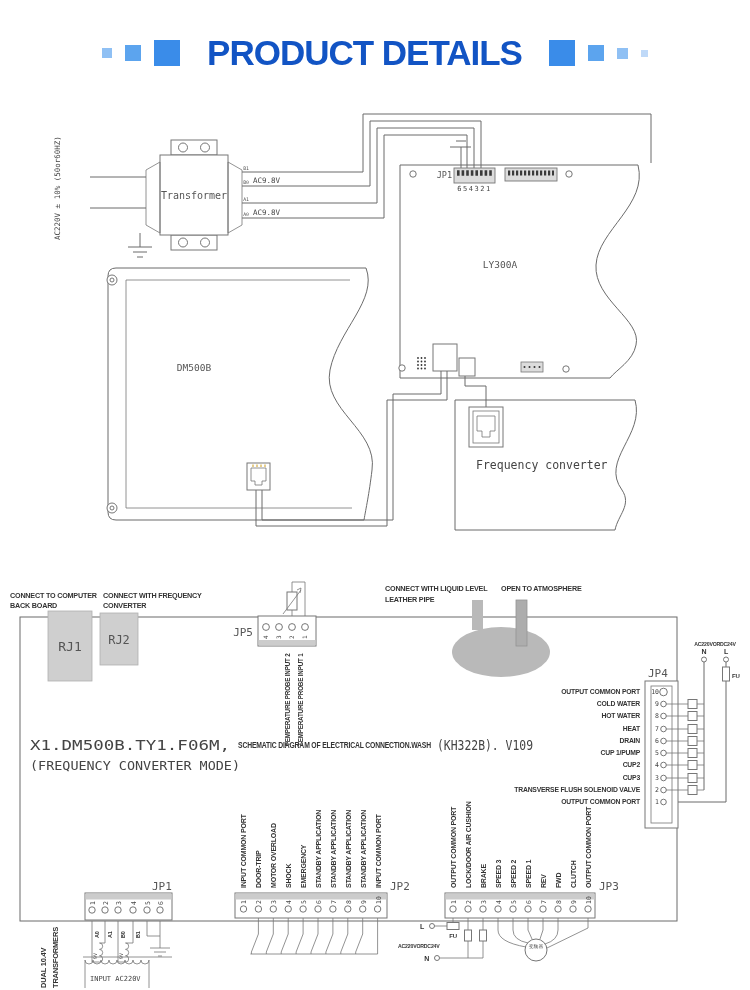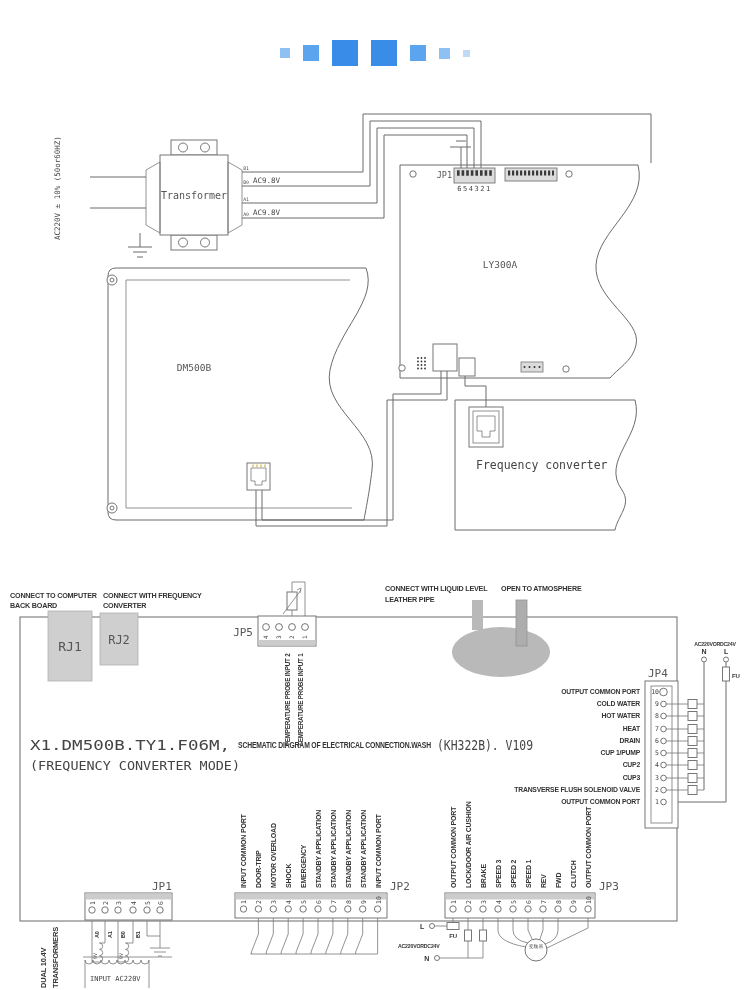--- a/index.html
+++ b/index.html
@@ -26,20 +26,21 @@
 </style>
 </head>
 <body>
 
 <div class="page">
 
   <div class="hdr">
     <span class="sq" style="width:10px;height:10px;background:#8fc0f4;"></span>
     <span class="sq" style="width:16px;height:16px;background:#5ca4ee;"></span>
     <span class="sq" style="width:26px;height:26px;background:#3a8ce9;"></span>
+    <h1 class="hdr-title">PRODUCT DETAILS</h1>
     <span class="sq" style="width:26px;height:26px;background:#3a8ce9;"></span>
     <span class="sq" style="width:16px;height:16px;background:#5ca4ee;"></span>
     <span class="sq" style="width:11px;height:11px;background:#8fc0f4;"></span>
     <span class="sq" style="width:7px;height:7px;background:#bfd9f8;"></span>
   </div>
 
   <svg style="top:90px;" width="750" height="470" viewBox="0 0 750 470">
 
     <g>
       <rect class="box" x="171" y="50" width="46" height="15"></rect>

